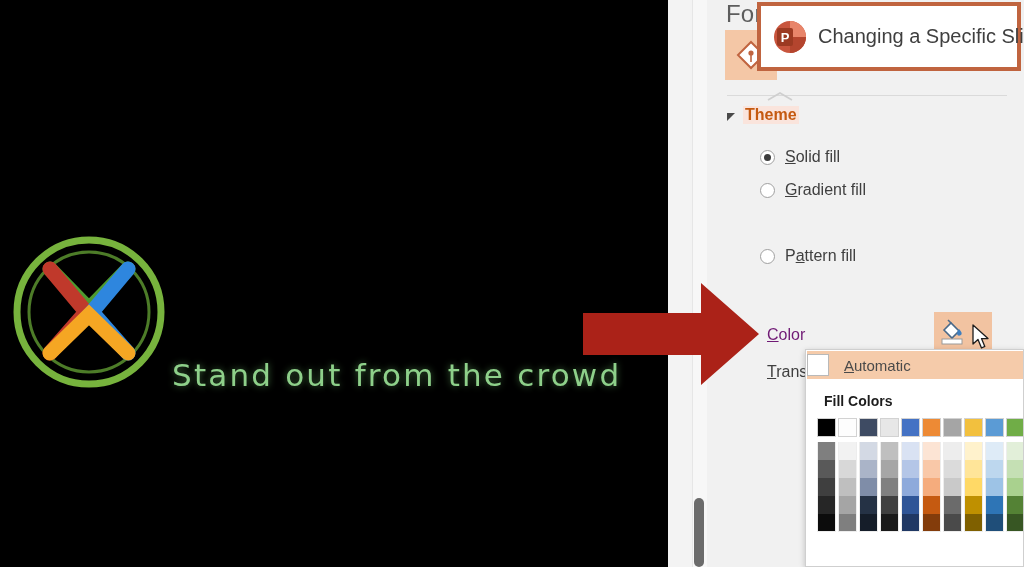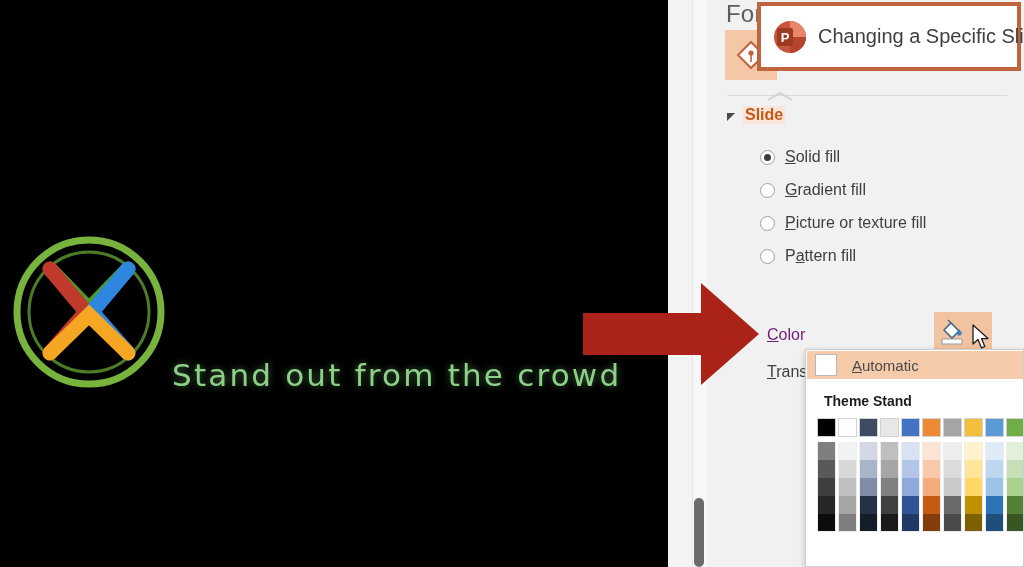--- a/index.html
+++ b/index.html
@@ -199,21 +199,21 @@
     overflow: hidden;
   }
   #automatic-item {
     position: absolute;
     left: 1px; top: 1px;
     width: 217px; height: 28px;
     background: #f5cbaa;
     display: flex;
     align-items: center;
     gap: 15px;
-    padding-left: 8px;
+    padding-left: 0;
     box-sizing: border-box;
   }
   #automatic-swatch {
     width: 22px; height: 22px;
     background: #ffffff;
     border: 1px solid #b9b9b9;
     box-sizing: border-box;
     flex: none;
   }
   #automatic-label {
@@ -312,37 +312,33 @@
   </div>
 
   <div id="panel-divider"></div>
 
   <svg id="collapse-chevron" viewBox="0 0 26 9">
     <polyline points="1,8 13,1 25,8" fill="none" stroke="#cfcfcf" stroke-width="1.6"></polyline>
   </svg>
 
   <div class="section-header">
     <div class="tri-collapse"></div>
-    <span class="section-title">Slide</span>
+    <span class="section-title">Theme</span>
   </div>
 
   <div class="option-row" style="top:148px">
     <span class="radio-dot checked"></span>
     <span class="opt-label"><u>S</u>olid fill</span>
   </div>
 
   <div class="option-row" style="top:181px">
     <span class="radio-dot"></span>
     <span class="opt-label"><u>G</u>radient fill</span>
   </div>
 
-  <div class="option-row" style="top:214px">
-    <span class="radio-dot"></span>
-    <span class="opt-label"><u>P</u>icture or texture fill</span>
-  </div>
 
   <div class="option-row" style="top:247px">
     <span class="radio-dot"></span>
     <span class="opt-label">P<u>a</u>ttern fill</span>
   </div>
 
 
   <div id="label-color"><u>C</u>olor</div>
   <div id="label-transparency"><u>T</u>ransp</div>
 </div>
@@ -360,21 +356,21 @@
   <polygon points="1,1 1,20 6,15.5 9.5,24 12.8,22.4 9.5,14.6 16,14.6" fill="#ffffff" stroke="#1d1d1d" stroke-width="1.3" stroke-linejoin="round"></polygon>
 </svg>
 
 <div id="color-dropdown">
 
   <div id="automatic-item">
     <span id="automatic-swatch"></span>
     <span id="automatic-label"><u>A</u>utomatic</span>
   </div>
 
-  <div id="theme-colors-title">Theme Stand</div>
+  <div id="theme-colors-title">Fill Colors</div>
 
   <div id="theme-swatch-grid">
       <div class="swatch-col">
         <div class="swatch-main" style="background: rgb(0, 0, 0);"></div>
         <div class="swatch-var" style="background: rgb(127, 127, 127);"></div>
         <div class="swatch-var" style="background: rgb(89, 89, 89);"></div>
         <div class="swatch-var" style="background: rgb(63, 63, 63);"></div>
         <div class="swatch-var" style="background: rgb(38, 38, 38);"></div>
         <div class="swatch-var" style="background: rgb(12, 12, 12);"></div>
       </div>

